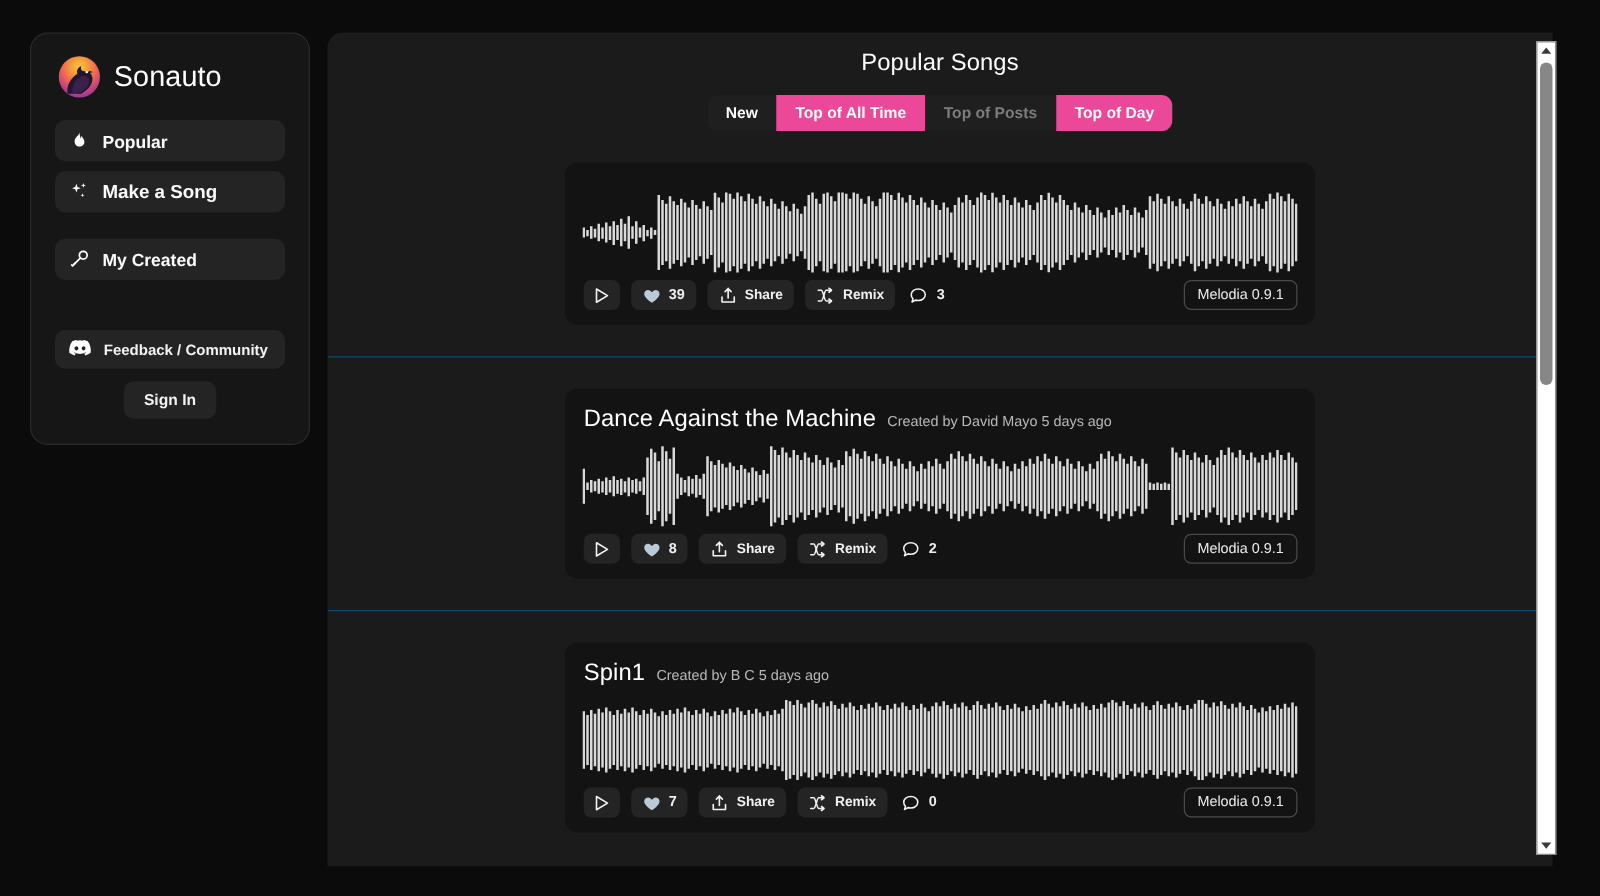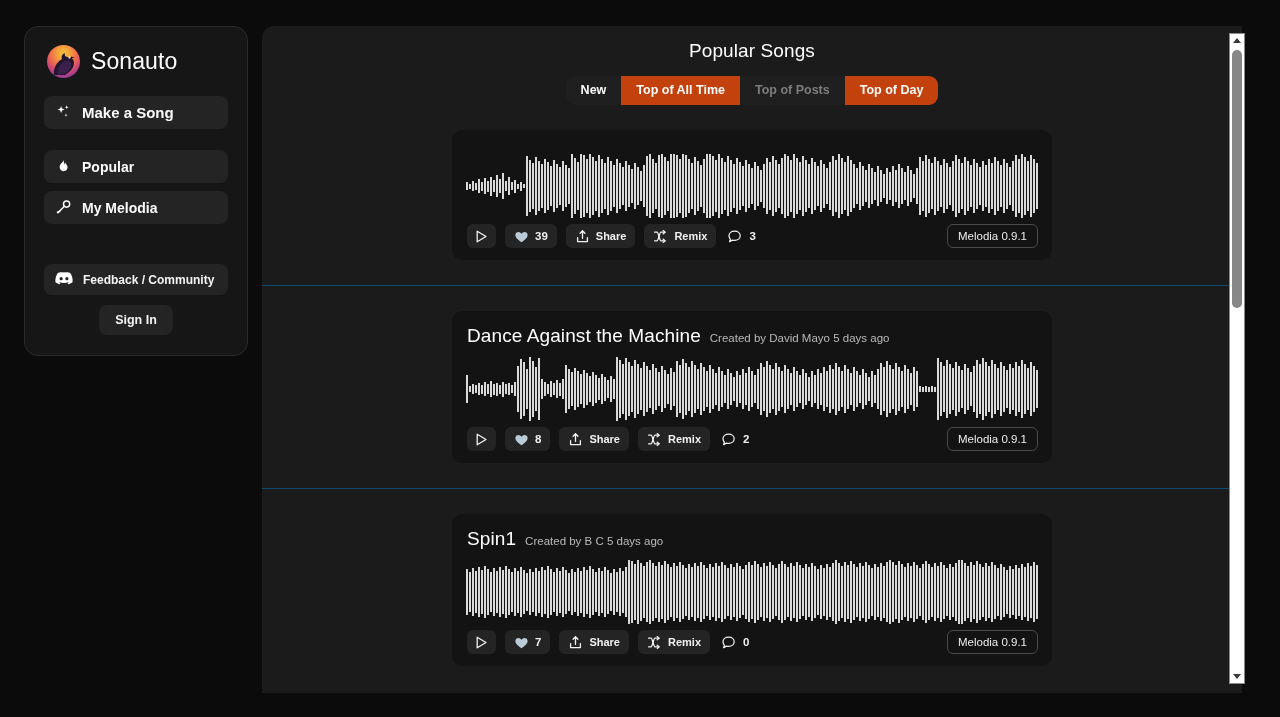--- a/index.html
+++ b/index.html
@@ -157,21 +157,21 @@
     padding: 0 15px;
     font-size: 12.5px;
     font-weight: 700;
     color: #fbfbfb;
     background: transparent;
     border: none;
     font-family: "Liberation Sans", sans-serif;
     cursor: pointer;
     white-space: nowrap;
   }
-  .tab.raised { background: #c2410c; }
+  .tab.raised { background: #ec4899; }
   .tab.muted { color: #7d7d7d; }
 
   
   .song-list { margin-top: 14px; }
 
   .song-row { position: relative; }
   .song-row + .song-row { border-top: 1px solid #0c4a6e; }
 
   .song-card {
     margin: 25px auto;
@@ -310,49 +310,49 @@
         <svg viewBox="0 0 33 33" aria-hidden="true">
           <path d="M7 30 C6 23, 10 17, 15 14 C14 12, 15 9, 18 8 C17 11, 19 12, 21 12 C25 12, 27 15, 27 18 C27 23, 23 27, 18 30 Z" fill="#241631"></path>
           <path d="M11 30 C10 24, 13 19, 18 16 C20 15, 23 16, 24 18 C25 21, 23 25, 19 28 Z" fill="#3c2250" opacity=".9"></path>
           <circle cx="22.4" cy="12.6" r="1.05" fill="#fff"></circle>
           <path d="M24 11.6 L27.6 12.6 L24 13.6 Z" fill="#1a1020"></path>
         </svg>
       </span>
       <span class="brand-name">Sonauto</span>
     </div>
 
+    <button class="nav-btn sub">
+      <span class="nav-ico">
+        <svg viewBox="0 0 17 17" width="17" height="17" aria-hidden="true">
+          <path d="M8.6 1.6 C8.6 4.2 6.0 5.0 5.0 7.3 C3.9 9.9 5.6 13.2 8.6 13.2 C11.5 13.2 13.2 10.6 12.3 8.1 C11.8 6.7 10.6 6.1 10.6 4.6 C9.9 5.3 9.6 6.0 9.6 6.8 C9.0 5.3 8.6 3.4 8.6 1.6 Z" fill="#fff"></path>
+        </svg>
+      </span>
+      <span>Popular</span>
+    </button>
+
     <button class="nav-btn make">
       <span class="nav-ico">
         <svg viewBox="0 0 17 17" width="17" height="17" aria-hidden="true">
           <path d="M6.1 2.0 L7.0 4.6 L9.6 5.5 L7.0 6.4 L6.1 9.0 L5.2 6.4 L2.6 5.5 L5.2 4.6 Z" fill="#fff"></path>
           <path d="M11.7 1.3 L12.2 2.8 L13.7 3.3 L12.2 3.8 L11.7 5.3 L11.2 3.8 L9.7 3.3 L11.2 2.8 Z" fill="#fff"></path>
           <path d="M11.0 9.6 L11.4 10.8 L12.6 11.2 L11.4 11.6 L11.0 12.8 L10.6 11.6 L9.4 11.2 L10.6 10.8 Z" fill="#fff"></path>
         </svg>
       </span>
       <span>Make a Song</span>
     </button>
 
     <button class="nav-btn sub">
       <span class="nav-ico">
         <svg viewBox="0 0 17 17" width="17" height="17" aria-hidden="true">
-          <path d="M8.6 1.6 C8.6 4.2 6.0 5.0 5.0 7.3 C3.9 9.9 5.6 13.2 8.6 13.2 C11.5 13.2 13.2 10.6 12.3 8.1 C11.8 6.7 10.6 6.1 10.6 4.6 C9.9 5.3 9.6 6.0 9.6 6.8 C9.0 5.3 8.6 3.4 8.6 1.6 Z" fill="#fff"></path>
-        </svg>
-      </span>
-      <span>Popular</span>
-    </button>
-
-    <button class="nav-btn sub">
-      <span class="nav-ico">
-        <svg viewBox="0 0 17 17" width="17" height="17" aria-hidden="true">
           <circle cx="11.6" cy="5.1" r="3.1" fill="none" stroke="#fff" stroke-width="1.4"></circle>
           <path d="M9.4 7.3 L3.4 13.3" stroke="#fff" stroke-width="1.4" stroke-linecap="round"></path>
           <path d="M5.2 11.5 L3.0 13.7 L2.3 13.0" stroke="#fff" stroke-width="1.4" stroke-linecap="round" fill="none"></path>
         </svg>
       </span>
-      <span>My Melodia</span>
+      <span>My Created</span>
     </button>
 
 
     <div class="nav-spacer"></div>
 
     <button class="discord-btn">
       <span>
         <svg viewBox="0 0 20 15" width="18" height="14" aria-hidden="true">
           <path d="M16.9 2.0 A15.5 15.5 0 0 0 13.0 0.8 L12.7 1.4 A13 13 0 0 0 7.3 1.4 L7.0 0.8 A15.5 15.5 0 0 0 3.1 2.0 C0.8 5.4 0.2 8.8 0.5 12.1 A15.8 15.8 0 0 0 5.2 14.5 L6.2 13.0 A10 10 0 0 1 4.6 12.2 L5.0 11.9 A11 11 0 0 0 15.0 11.9 L15.4 12.2 A10 10 0 0 1 13.8 13.0 L14.8 14.5 A15.8 15.8 0 0 0 19.5 12.1 C19.9 8.3 19.0 4.9 16.9 2.0 Z M6.8 10.1 C5.9 10.1 5.1 9.2 5.1 8.2 C5.1 7.2 5.9 6.3 6.8 6.3 C7.8 6.3 8.6 7.2 8.6 8.2 C8.6 9.2 7.8 10.1 6.8 10.1 Z M13.2 10.1 C12.3 10.1 11.5 9.2 11.5 8.2 C11.5 7.2 12.3 6.3 13.2 6.3 C14.2 6.3 15.0 7.2 14.9 8.2 C14.9 9.2 14.2 10.1 13.2 10.1 Z" fill="#fff"></path>
         </svg>

